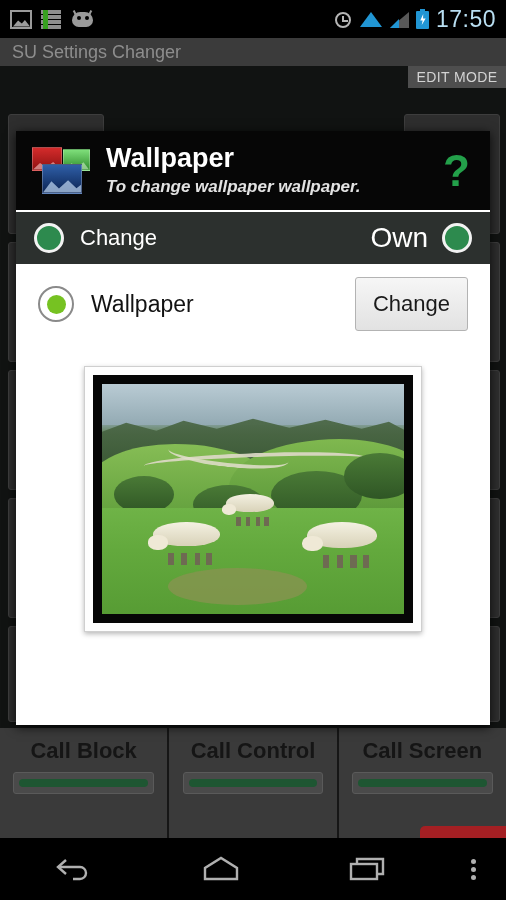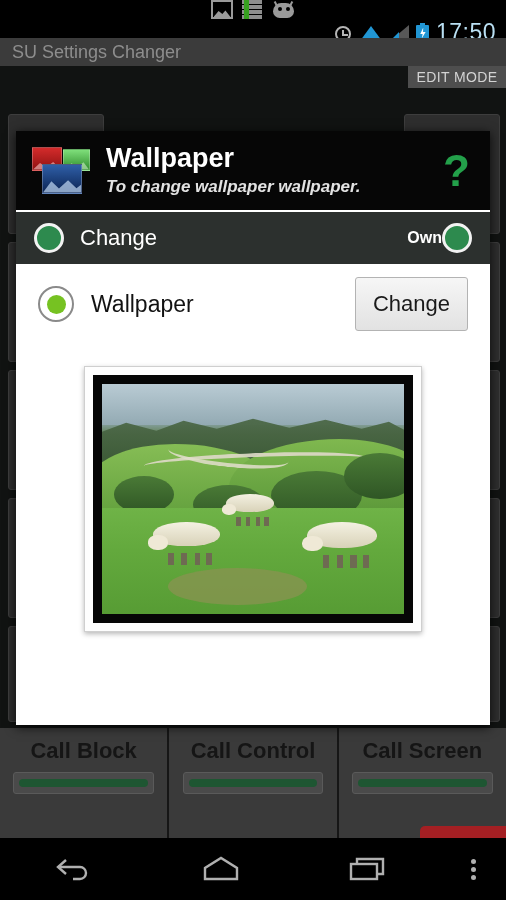--- a/index.html
+++ b/index.html
@@ -9,21 +9,20 @@
     font-family:"Liberation Sans", sans-serif;
     overflow:hidden;
   }
   #screen { position:relative; width:506px; height:900px; background:#0b0b0b; }
 
   
   #statusbar {
     position:absolute; left:0; top:0; width:506px; height:38px;
     background:#000; display:flex; align-items:center;
     padding:0 10px;
-    flex-direction:column;
   }
   .sb-left { display:flex; align-items:center; gap:9px; }
   .sb-right { display:flex; align-items:center; gap:7px; margin-left:auto; }
   .ico-photo {
     width:22px; height:19px; border:2px solid #9a9a9a; position:relative; overflow:hidden;
   }
   .ico-photo:after {
     content:""; position:absolute; left:1px; bottom:0; width:17px; height:8px;
     background:#9a9a9a;
     clip-path:polygon(0% 100%, 30% 25%, 52% 62%, 70% 18%, 100% 100%);
@@ -205,21 +204,21 @@
   #help-q { color:#23a04a; font-size:44px; font-weight:bold; line-height:1; padding-right:6px; }
 
   #toggle-row {
     height:52px; background:#2c302e; display:flex; align-items:center; padding:0 18px;
   }
   .gcircle {
     width:30px; height:30px; border-radius:50%; background:#2d8a4e;
     border:3px solid #f2f2f2; flex:0 0 30px;
   }
   #tgl-left-label { color:#fff; font-size:22px; margin-left:16px; }
-  #tgl-right-label { color:#fff; font-size:16px; margin-left:auto;font-weight:bold; }
+  #tgl-right-label { color:#fff; font-size:28px; margin-right:14px; margin-left:auto; }
 
   #row-wallpaper {
     height:80px; background:#fff; display:flex; align-items:center; padding:0 22px;
   }
   .radio {
     width:36px; height:36px; border-radius:50%; border:2px solid #8a8a8a;
     display:flex; align-items:center; justify-content:center; flex:0 0 36px; background:#fff;
   }
   .radio i { width:19px; height:19px; border-radius:50%; background:#76c222; display:block; }
   #row-wallpaper .rlabel { color:#121212; font-size:23px; margin-left:17px; }

